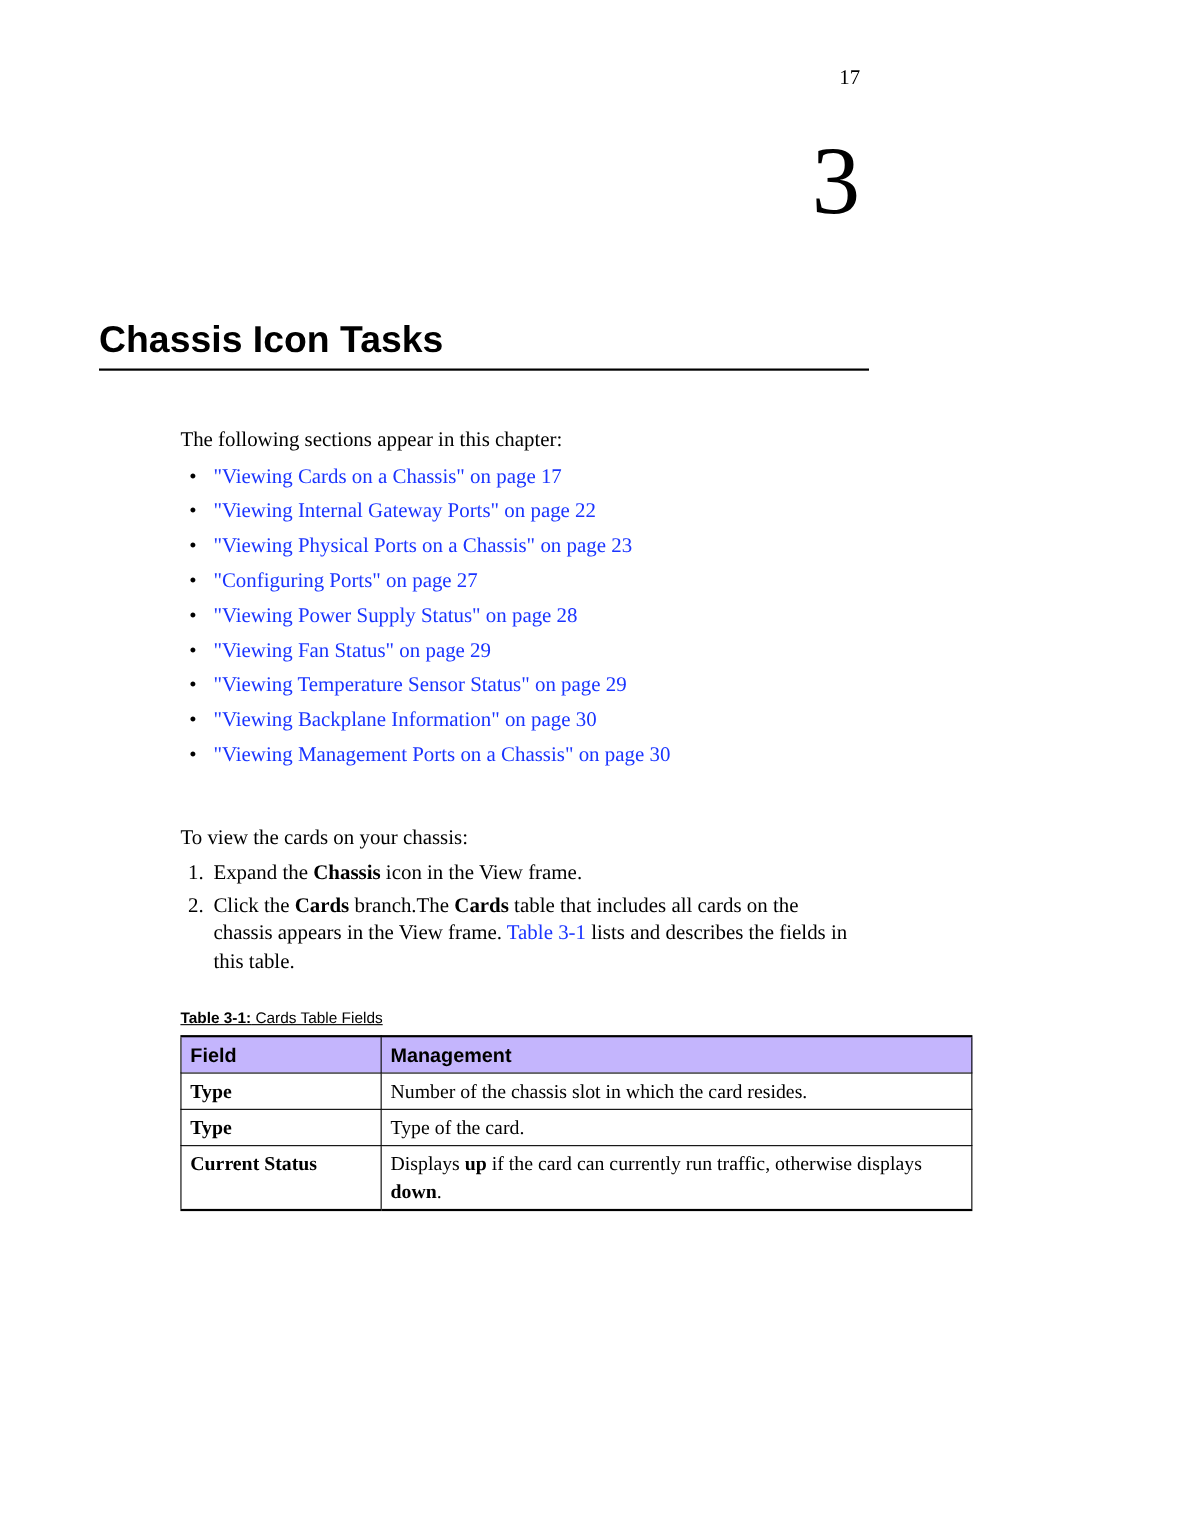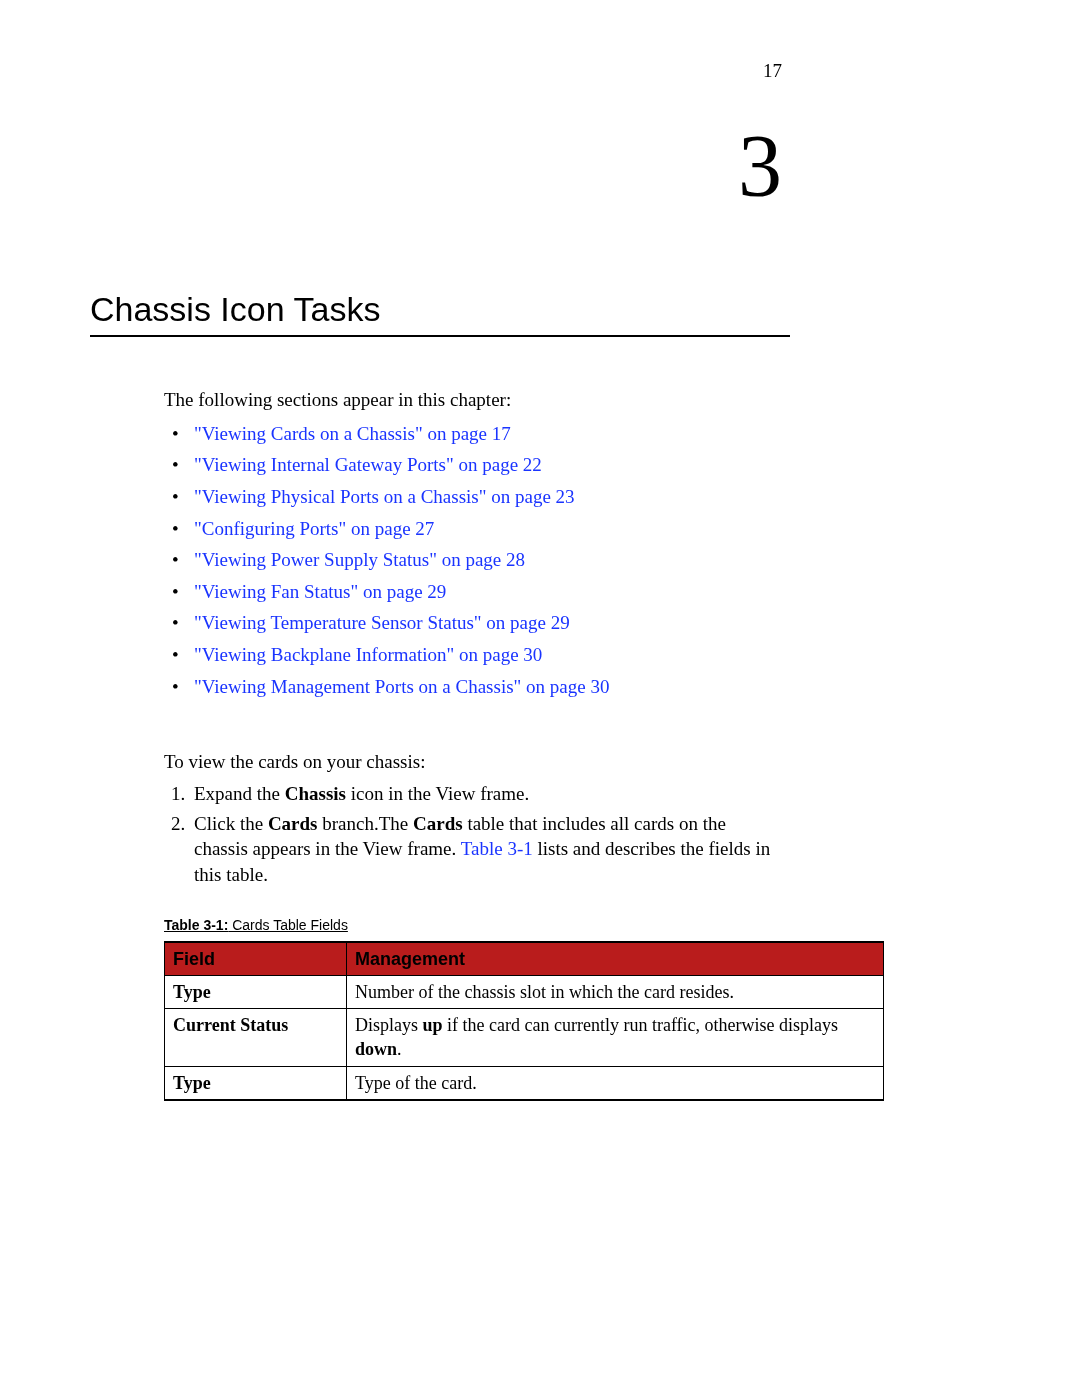--- a/index.html
+++ b/index.html
@@ -23,21 +23,21 @@
   .chapter-number {
     text-align: right;
     font-family: "Times New Roman", serif;
     font-size: 88px;
     line-height: 1;
     margin-bottom: 80px;
     margin-top: 10px;
   }
   .chapter-title {
     font-family: Arial, Helvetica, sans-serif;
-    font-weight: normal;
+    font-weight: bold;
     font-size: 34px;
     margin-bottom: 6px;
   }
   .chapter-rule {
     border: none;
     border-top: 2px solid #000;
     margin: 0 0 50px 0;
     width: 700px;
   }
   .body-block {
@@ -103,21 +103,21 @@
   table.fields th, table.fields td {
     border: 1px solid #000;
     text-align: left;
     padding: 4px 8px;
     vertical-align: top;
   }
   table.fields thead tr {
     border-top: 2px solid #000;
   }
   table.fields th {
-    background: #b91c1c;
+    background: #c4b5fd;
     font-family: Arial, Helvetica, sans-serif;
     font-weight: bold;
   }
   table.fields tbody tr:last-child td {
     border-bottom: 2px solid #000;
   }
   table.fields .col-field { width: 165px; font-weight: bold; }
 </style>
 </head>
 <body>
@@ -169,26 +169,26 @@
           <th class="col-field">Field</th>
           <th>Management</th>
         </tr>
       </thead>
       <tbody>
         <tr>
           <td class="col-field">Type</td>
           <td>Number of the chassis slot in which the card resides.</td>
         </tr>
         <tr>
+          <td class="col-field">Type</td>
+          <td>Type of the card.</td>
+        </tr>
+        <tr>
           <td class="col-field">Current Status</td>
           <td>
             <span>Displays </span><span class="bold">up</span><span> if the card can currently run traffic, otherwise displays </span><span class="bold">down</span><span>.</span>
           </td>
-        </tr>
-        <tr>
-          <td class="col-field">Type</td>
-          <td>Type of the card.</td>
         </tr>
       </tbody>
     </table>
   </div>
 
 </div>
 
 </body></html>

